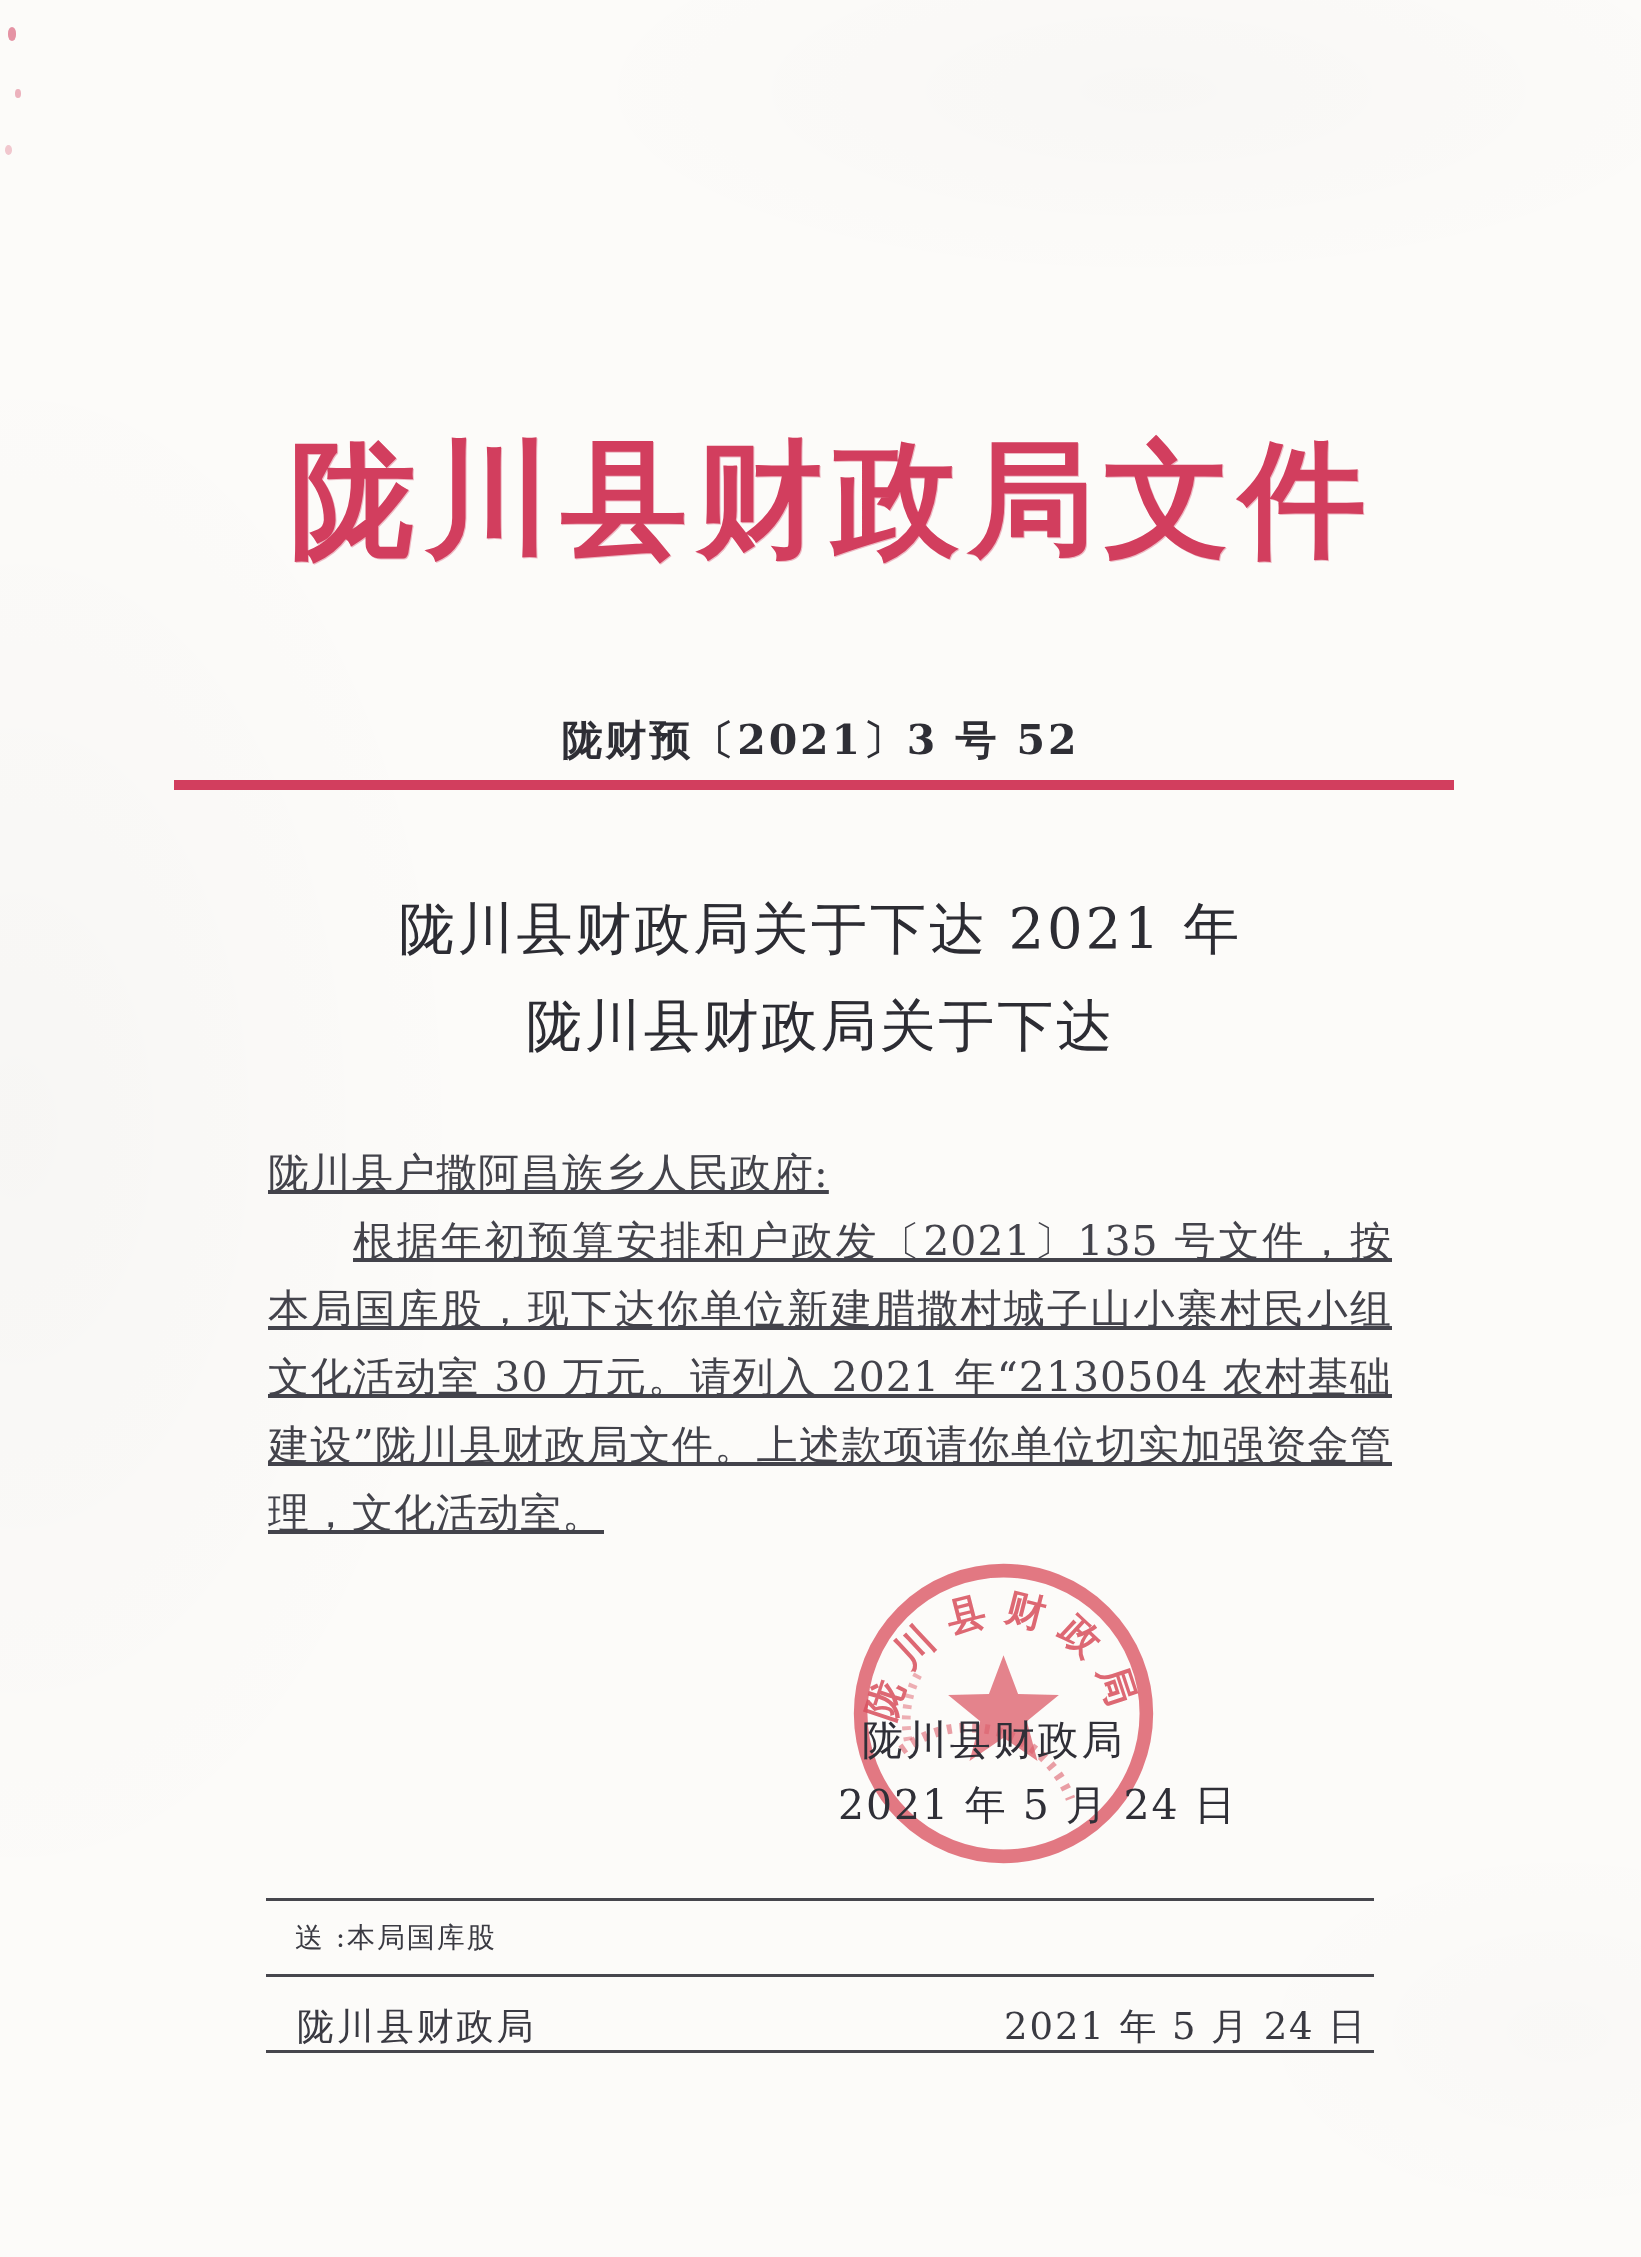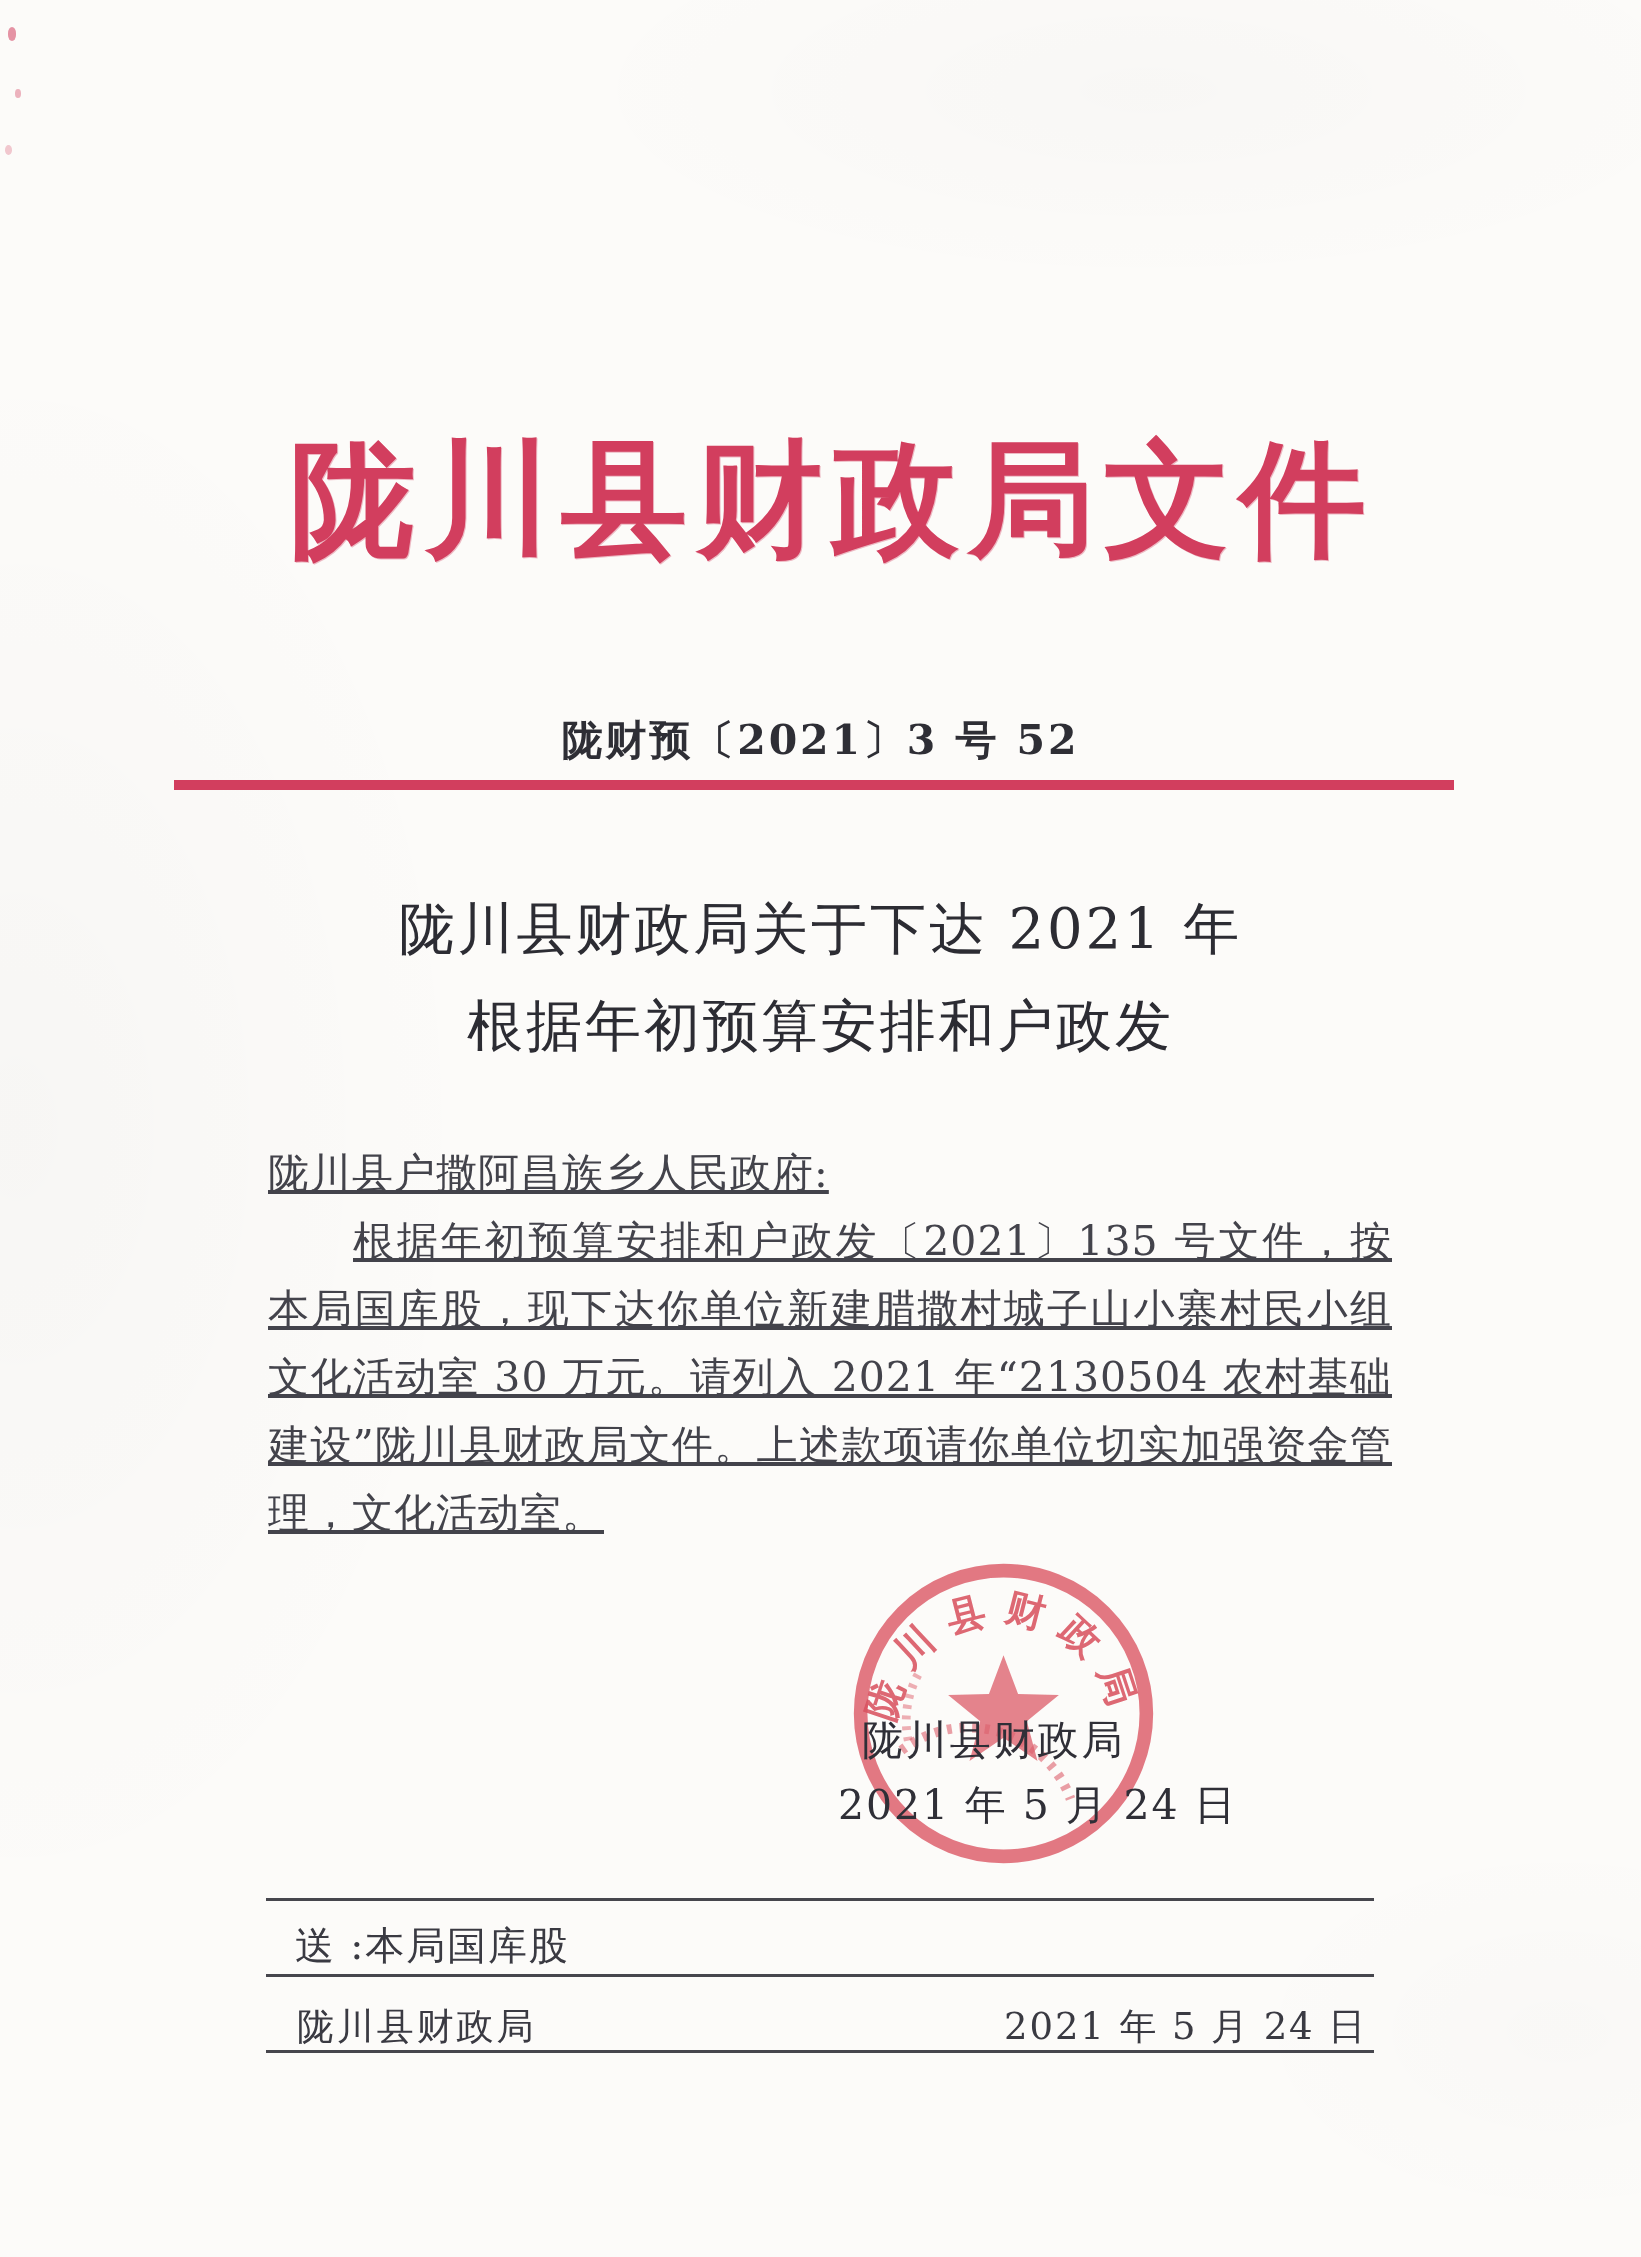--- a/index.html
+++ b/index.html
@@ -102,21 +102,21 @@
     white-space: nowrap;
     z-index: 3;
   }
 
   .fsep { position: absolute; left: 266px; width: 1108px; height: 2.9px; background: #46464d; }
   .fsep.f1 { top: 1898px; }
   .fsep.f2 { top: 1974px; }
   .fsep.f3 { top: 2050px; }
   .footer-cc {
     position: absolute; left: 295px; top: 1919px;
-    font-size: 39px; letter-spacing: 1.9px; color: #3a3a42; white-space: nowrap;
+    font-size: 28px; letter-spacing: 1.9px; color: #3a3a42; white-space: nowrap;
   }
   .footer-issuer {
     position: absolute; left: 297px; top: 2002px;
     font-size: 37px; letter-spacing: 2.9px; color: #3a3a42; white-space: nowrap;
   }
   .footer-date {
     position: absolute; left: 1004px; top: 2002px;
     font-size: 37px; letter-spacing: 1.9px; color: #3a3a42; white-space: nowrap;
   }
 </style>
@@ -129,21 +129,21 @@
   <div class="speck s2"></div>
   <div class="speck s3"></div>
 
   <div class="header-title">陇川县财政局文件</div>
 
   <div class="doc-number">陇财预〔2021〕3 号 52</div>
 
   <div class="red-rule"></div>
 
   <div class="notice-title l1">陇川县财政局关于下达 2021 年</div>
-  <div class="notice-title l2">根据年初预算安排和户政发</div>
+  <div class="notice-title l2">陇川县财政局关于下达</div>
 
   <div class="body-block">
     <div class="bline">陇川县户撒阿昌族乡人民政府:</div>
     <div class="bline fill indent">根据年初预算安排和户政发〔2021〕135 号文件，按局</div>
     <div class="bline fill">本局国库股，现下达你单位新建腊撒村城子山小寨村民小组</div>
     <div class="bline fill">文化活动室 30 万元。请列入 2021 年“2130504 农村基础设施</div>
     <div class="bline fill">建设”陇川县财政局文件。上述款项请你单位切实加强资金管</div>
     <div class="bline last">理，文化活动室。</div>
   </div>
 

